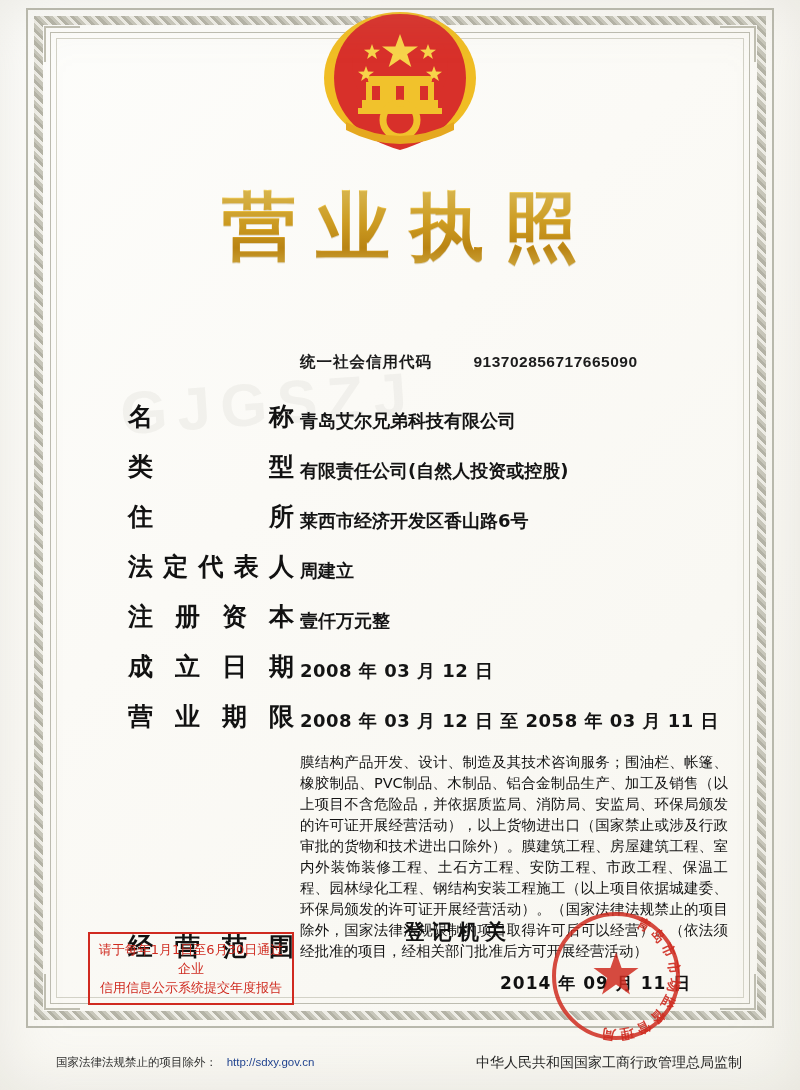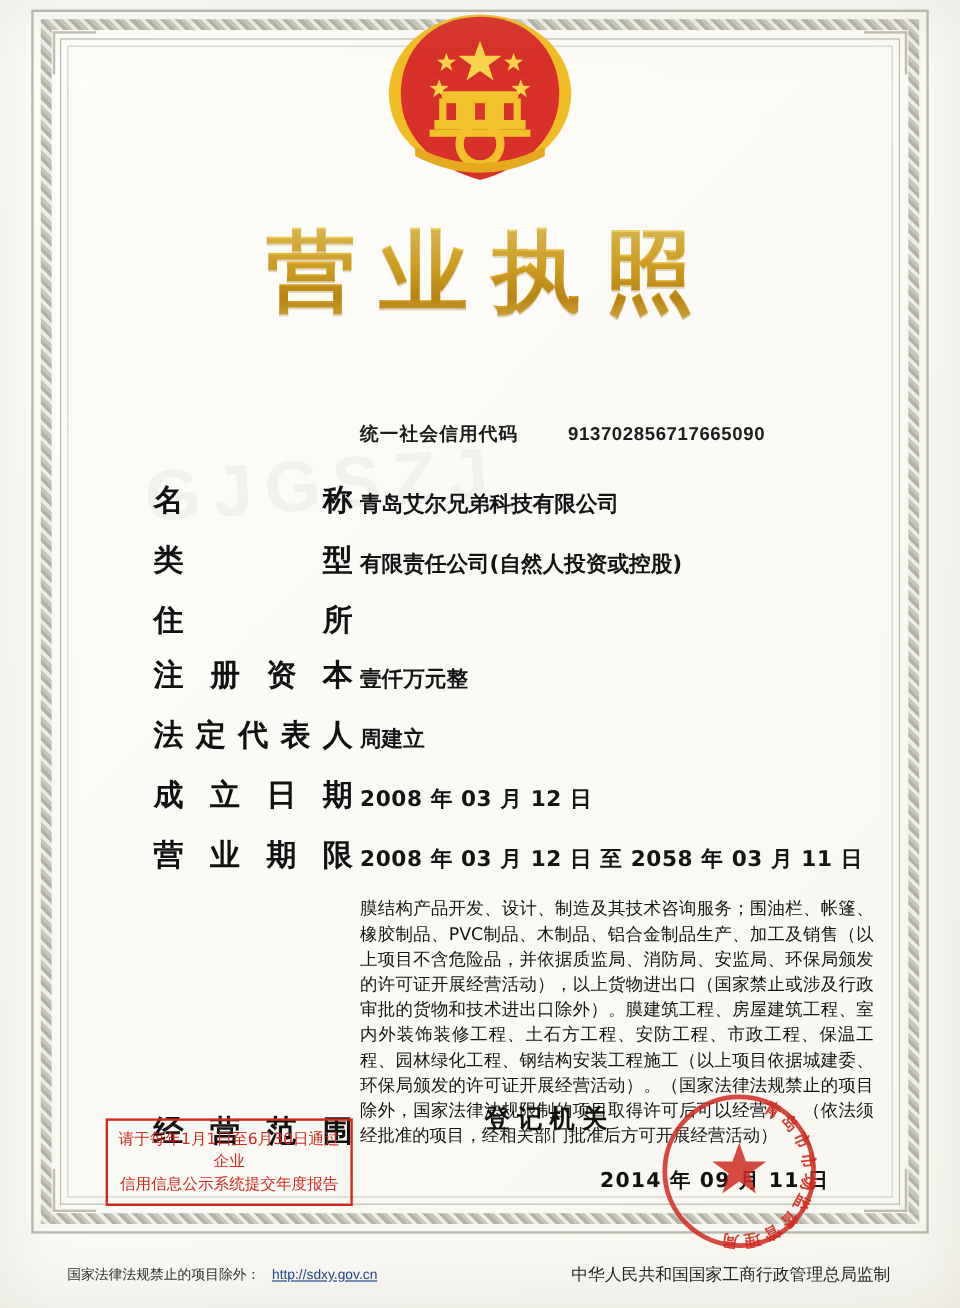--- a/index.html
+++ b/index.html
@@ -216,21 +216,20 @@
   .footer-left {
     position: absolute;
     left: 56px;
     bottom: 20px;
     font-family: "DejaVu Sans", sans-serif;
     font-size: 11.5px;
     color: #2b2b2b;
   }
   .footer-left .url {
     color: #1b3f8f;
-    text-decoration: underline;
     margin-left: 6px;
     font-family: "Liberation Sans", sans-serif;
   }
   .footer-right {
     position: absolute;
     right: 58px;
     bottom: 18px;
     font-family: "DejaVu Sans", sans-serif;
     font-size: 14px;
     color: #1d1d1d;
@@ -301,28 +300,29 @@
     <div class="field">
       <div class="fl">名称</div>
       <div class="fv">青岛艾尔兄弟科技有限公司</div>
     </div>
     <div class="field">
       <div class="fl">类型</div>
       <div class="fv">有限责任公司(自然人投资或控股)</div>
     </div>
     <div class="field">
       <div class="fl">住所</div>
+      <div class="fv">莱西市经济开发区香山路6号</div>
+    </div>
+    <div class="field">
+      <div class="fl">法定代表人</div>
+      <div class="fv">周建立</div>
     </div>
     <div class="field">
       <div class="fl">注册资本</div>
       <div class="fv">壹仟万元整</div>
-    </div>
-    <div class="field">
-      <div class="fl">法定代表人</div>
-      <div class="fv">周建立</div>
     </div>
     <div class="field">
       <div class="fl">成立日期</div>
       <div class="fv date">2008 年 03 月 12 日</div>
     </div>
     <div class="field">
       <div class="fl">营业期限</div>
       <div class="fv date">2008 年 03 月 12 日 至 2058 年 03 月 11 日</div>
     </div>
     <div class="field scope">

